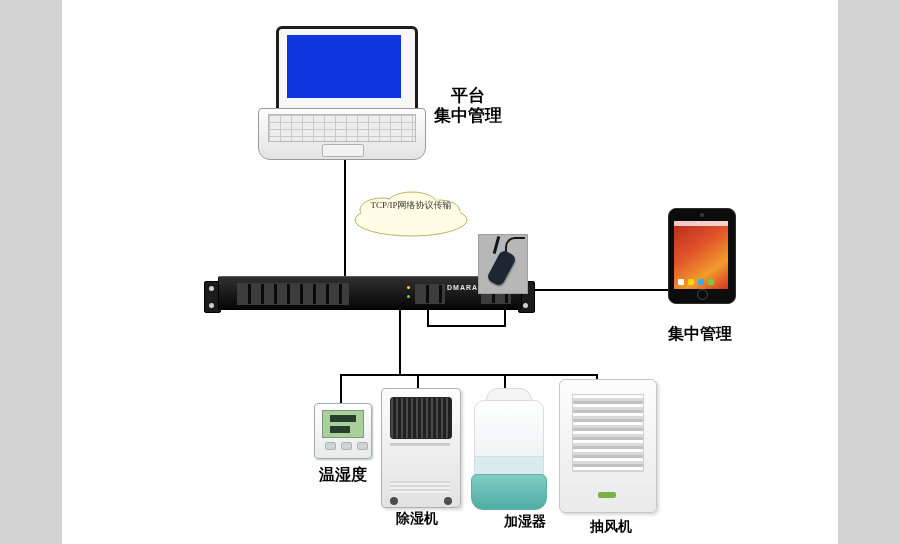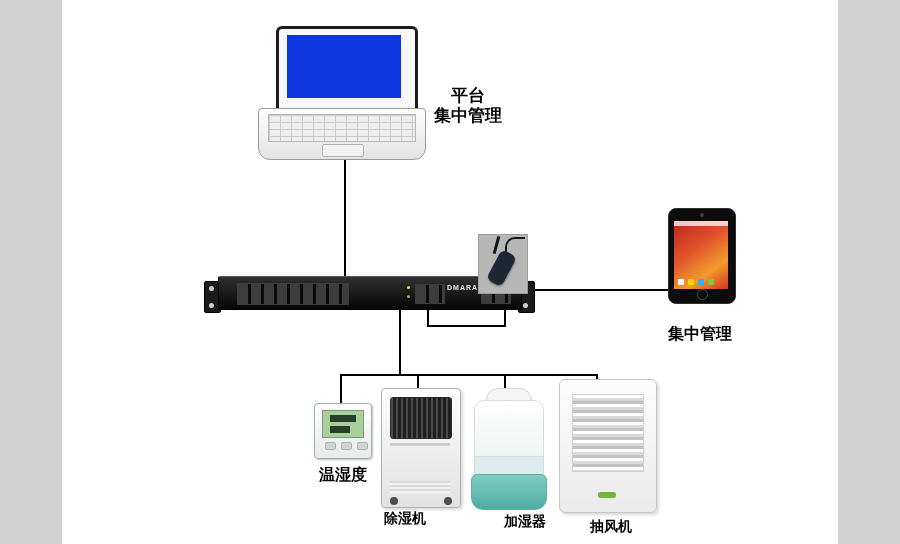--- a/index.html
+++ b/index.html
@@ -93,21 +93,21 @@
   .fan-louvers{position:absolute;left:12px;top:14px;width:70px;height:76px;border:1px solid #cfcfcf;
     background:repeating-linear-gradient(to bottom,#ffffff 0 3px,#dadada 3px 6px,#c2c2c2 6px 9px);}
   .fan-logo{position:absolute;left:38px;bottom:14px;width:18px;height:6px;background:#79b343;border-radius:2px;}
 
   
   .lbl{position:absolute;color:#000;text-align:center;font-family:"Liberation Serif","DejaVu Serif",serif;}
   .lbl-platform{left:418px;top:86px;width:100px;font-size:17px;line-height:20px;font-weight:bold;}
   .lbl-sms{left:660px;top:324px;width:80px;font-size:16px;font-weight:bold;}
   .lbl-sensor{left:310px;top:465px;width:66px;font-size:16px;font-weight:bold;}
   .lbl-small{font-size:14px;font-weight:bold;}
-  .lbl-dehum{left:376px;top:510px;width:58px;}
+  .lbl-dehum{left:388px;top:510px;width:58px;}
   .lbl-hum{left:478px;top:513px;width:58px;margin-left:18px;}
   .lbl-fan{left:582px;top:518px;width:58px;}
 </style>
 </head>
 <body>
 
 <div class="stage">
 
   <div class="strip left"></div>
   <div class="strip right"></div>
@@ -125,20 +125,30 @@
   <div class="line hline" style="left:524px;top:289px;width:144px"></div>
 
   <div class="abs laptop-screen">
     <div class="laptop-display"></div>
   </div>
   <div class="abs laptop-body">
     <div class="laptop-keys"></div>
     <div class="laptop-touchpad"></div>
   </div>
 
+  <div class="abs cloud-wrap">
+    <svg width="122" height="50" viewBox="0 0 122 50">
+      <ellipse cx="61" cy="30" rx="56" ry="16" fill="#fffde3" stroke="#bdb26a" stroke-width="1"></ellipse>
+      <ellipse cx="32" cy="20" rx="22" ry="12" fill="#fffde3" stroke="#bdb26a" stroke-width="1"></ellipse>
+      <ellipse cx="62" cy="14" rx="25" ry="12" fill="#fffde3" stroke="#bdb26a" stroke-width="1"></ellipse>
+      <ellipse cx="90" cy="21" rx="20" ry="11" fill="#fffde3" stroke="#bdb26a" stroke-width="1"></ellipse>
+      <ellipse cx="61" cy="25" rx="50" ry="17" fill="#fffde3" stroke="none"></ellipse>
+    </svg>
+    <div class="cloud-label">TCP/IP网络协议传输</div>
+  </div>
 
   <div class="abs rack-ear" style="left:204px;top:281px">
     <span class="hole" style="top:4px"></span>
     <span class="hole" style="bottom:4px"></span>
   </div>
   <div class="abs rack-ear" style="left:518px;top:281px">
     <span class="hole" style="top:4px"></span>
     <span class="hole" style="bottom:4px"></span>
   </div>
   <div class="abs switch-body">

